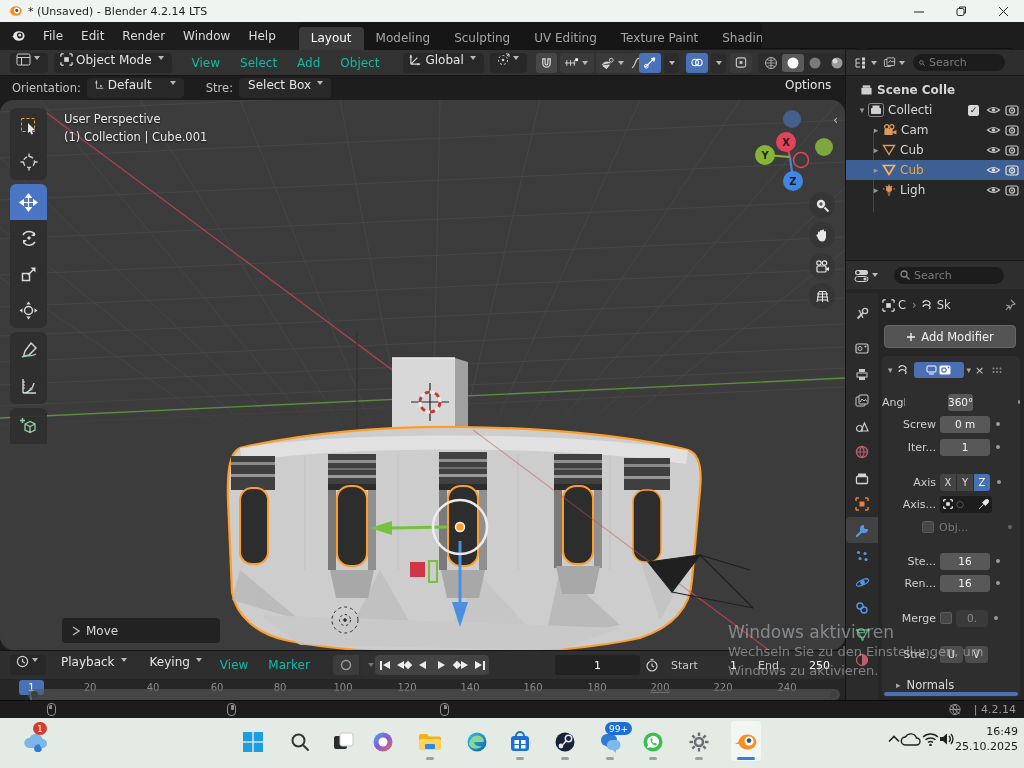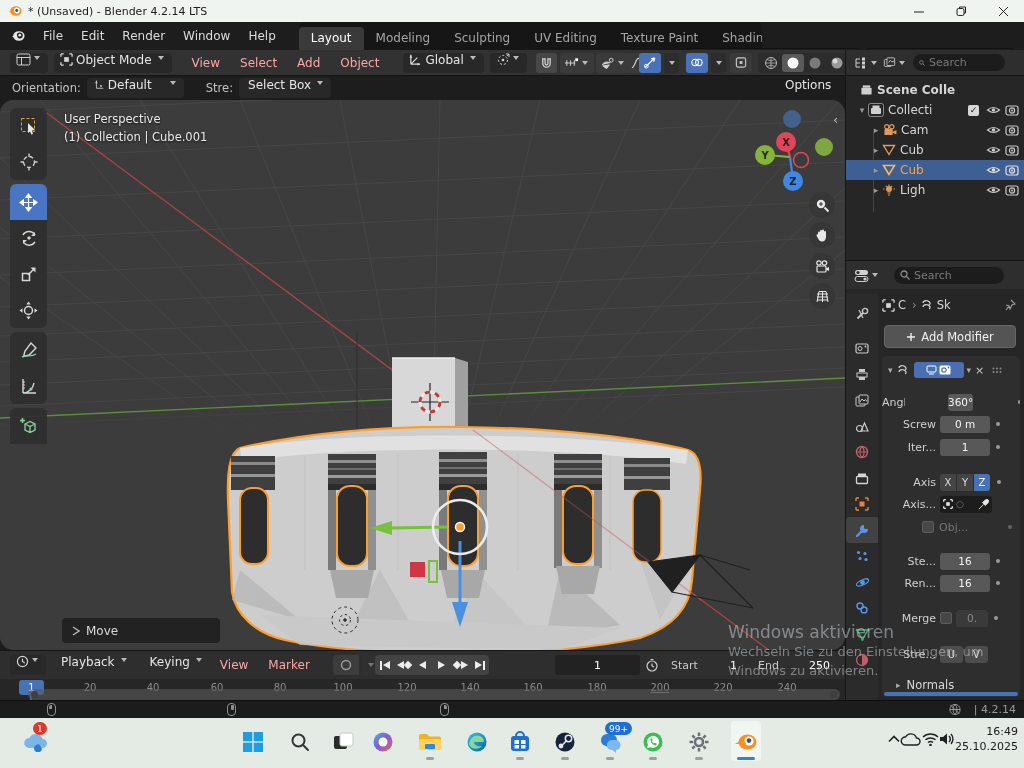--- a/index.html
+++ b/index.html
@@ -20,21 +20,21 @@
   .tab.active{background:#3a3a3a;color:#fff;border-radius:4px 4px 0 0;}
   .idsel{display:flex;align-items:center;background:#202020;border:1px solid #111;border-radius:4px;height:21px;padding:0 2px;}
   .idsel .val{font-size:12px;color:#e8e8e8;padding:0 8px;white-space:nowrap;}
   .sqbtn{width:20px;height:17px;background:#434343;border-radius:3px;display:flex;align-items:center;justify-content:center;margin:0 1px;}
   .xgray{color:#6f6f6f;font-size:11px;padding:0 4px;}
   .car{width:0;height:0;border:3px solid transparent;border-top:4px solid #b9b9b9;margin:3px 2px 0 3px;}
   
   .toolheader{left:0;top:50px;width:845px;height:26px;background:#323232;display:flex;align-items:center;border-bottom:1px solid #151515;}
   .hbtn{background:#282828;border-radius:4px;height:20px;display:flex;align-items:flex-start;padding:0 6px;margin-left:6px;}
   .hbtn .lab{font-size:12px;color:#e6e6e6;white-space:nowrap;padding:0 3px;}
-  .hmenu{font-size:12px;color:#fca5a5;padding:0 10px;}
+  .hmenu{font-size:12px;color:#14b8a6;padding:0 10px;}
   .togbtn{height:20px;border-radius:3px;background:#3a3a3a;display:flex;align-items:center;justify-content:center;padding:0 4px;margin-left:3px;}
   .togbtn.on{background:#4a72b8;}
   .shadegrp{display:flex;background:#2c2c2c;border-radius:4px;height:20px;align-items:center;padding:0 2px;}
   .shaded{width:22px;height:18px;display:flex;align-items:center;justify-content:center;border-radius:3px;}
   .shaded.on{background:#5a5a5a;}
   
   .optionsbar{left:0;top:76px;width:845px;height:24px;background:#1d1d1d;display:flex;align-items:center;}
   .olabel{font-size:11.5px;color:#c3c3c3;margin-left:12px;}
   
   .viewport{left:0;top:100px;width:845px;height:550px;background:#3c3c3c;overflow:hidden;border-radius:14px;}

